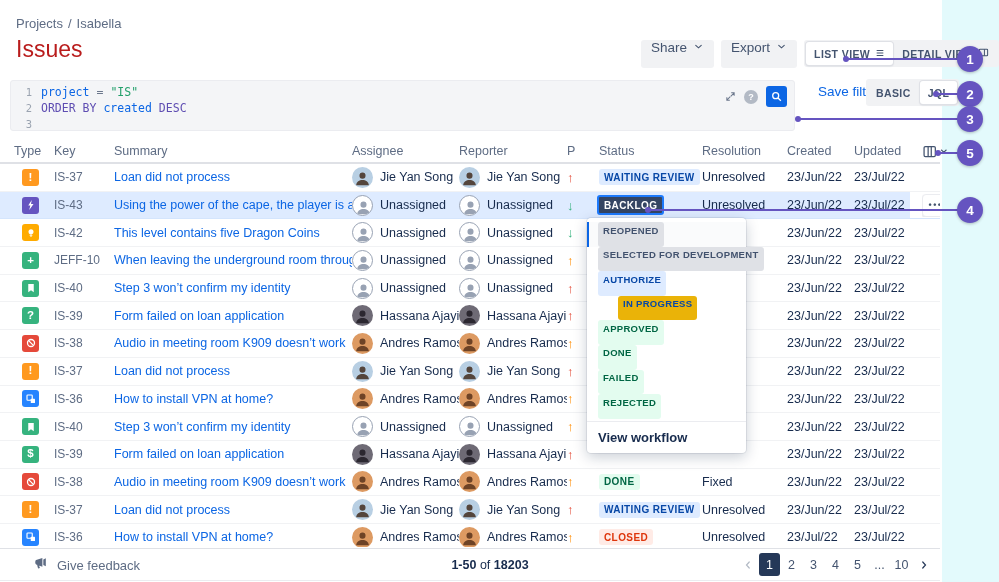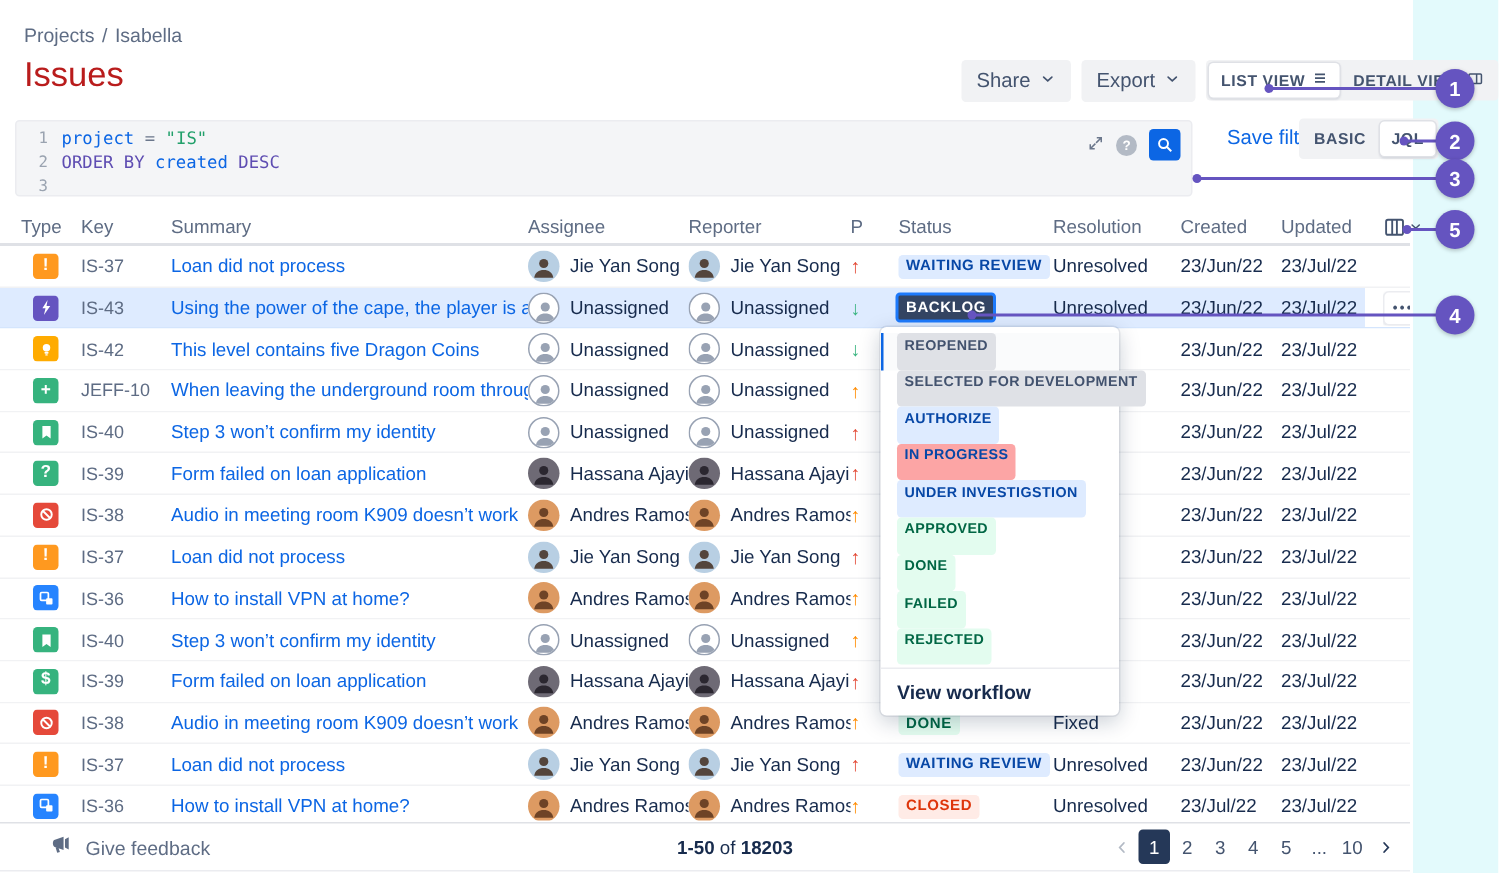--- a/index.html
+++ b/index.html
@@ -11,21 +11,21 @@
   }
   .strip{position:absolute;right:0;top:0;width:57px;height:582px;background:#E3FAFC;}
 
   
   .crumbs{position:absolute;left:16px;top:16px;font-size:13px;color:#5E6C84;display:flex;gap:5px;}
   .crumbs .crumb{cursor:pointer;}
   .title{position:absolute;left:16px;top:36px;font-size:23px;font-weight:500;color:#b91c1c;}
 
   
   .toolbar{position:absolute;top:40px;left:641px;height:27px;display:flex;align-items:center;gap:7px;}
-  .btn{height:28px;padding:0 10px;background:#F1F2F4;border-radius:3px;display:flex;align-items:center;gap:6px;
+  .btn{height:28px;padding:0 10px;background:#F1F2F4;border-radius:3px;display:flex;align-items:flex-start;gap:6px;
        font-size:13.5px;font-weight:500;color:#44546F;cursor:pointer;box-sizing:border-box;}
   .seg{background:#F1F2F4;border-radius:3px;padding:2px;display:flex;align-items:center;height:27px;box-sizing:border-box;gap:1px;}
   .seg-item{height:23px;padding:0 8px;display:flex;align-items:center;gap:5px;font-size:10.5px;font-weight:700;
        letter-spacing:.4px;color:#44546F;border-radius:3px;cursor:pointer;white-space:nowrap;}
   .seg-item.on{background:#fff;box-shadow:0 0 0 1px #DFE1E6,0 1px 2px rgba(9,30,66,.2);}
 
   
   .editor{position:absolute;left:10px;top:80px;width:785px;height:51px;background:#F4F5F7;
           border:1px solid #EBECF0;border-radius:3px;box-sizing:border-box;cursor:text;}
   .jql{position:absolute;left:0;top:2.5px;right:92px;font-family:"DejaVu Sans Mono","Liberation Mono",monospace;font-size:11.5px;}
@@ -738,24 +738,21 @@
       <div class="dd-item active">
         <span class="badge" style="background: rgb(223, 225, 230); color: rgb(66, 82, 110);">REOPENED</span>
       </div>
       <div class="dd-item">
         <span class="badge" style="background: rgb(223, 225, 230); color: rgb(66, 82, 110);">SELECTED FOR DEVELOPMENT</span>
       </div>
       <div class="dd-item">
         <span class="badge" style="background: rgb(222, 235, 255); color: rgb(7, 71, 166);">AUTHORIZE</span>
       </div>
       <div class="dd-item">
-        <span class="badge" style="background: #fca5a5; color: rgb(7, 71, 166);">IN PROGRESS</span>
-      </div>
-      <div class="dd-item">
-        <span class="badge" style="background: rgb(222, 235, 255); color: rgb(7, 71, 166);">UNDER INVESTIGSTION</span>
+        <span class="badge" style="background: #eab308; color: rgb(7, 71, 166); margin-left: 20px;">IN PROGRESS</span>
       </div>
       <div class="dd-item">
         <span class="badge" style="background: rgb(227, 252, 239); color: rgb(0, 102, 68);">APPROVED</span>
       </div>
       <div class="dd-item">
         <span class="badge" style="background: rgb(227, 252, 239); color: rgb(0, 102, 68);">DONE</span>
       </div>
       <div class="dd-item">
         <span class="badge" style="background: rgb(227, 252, 239); color: rgb(0, 102, 68);">FAILED</span>
       </div>

